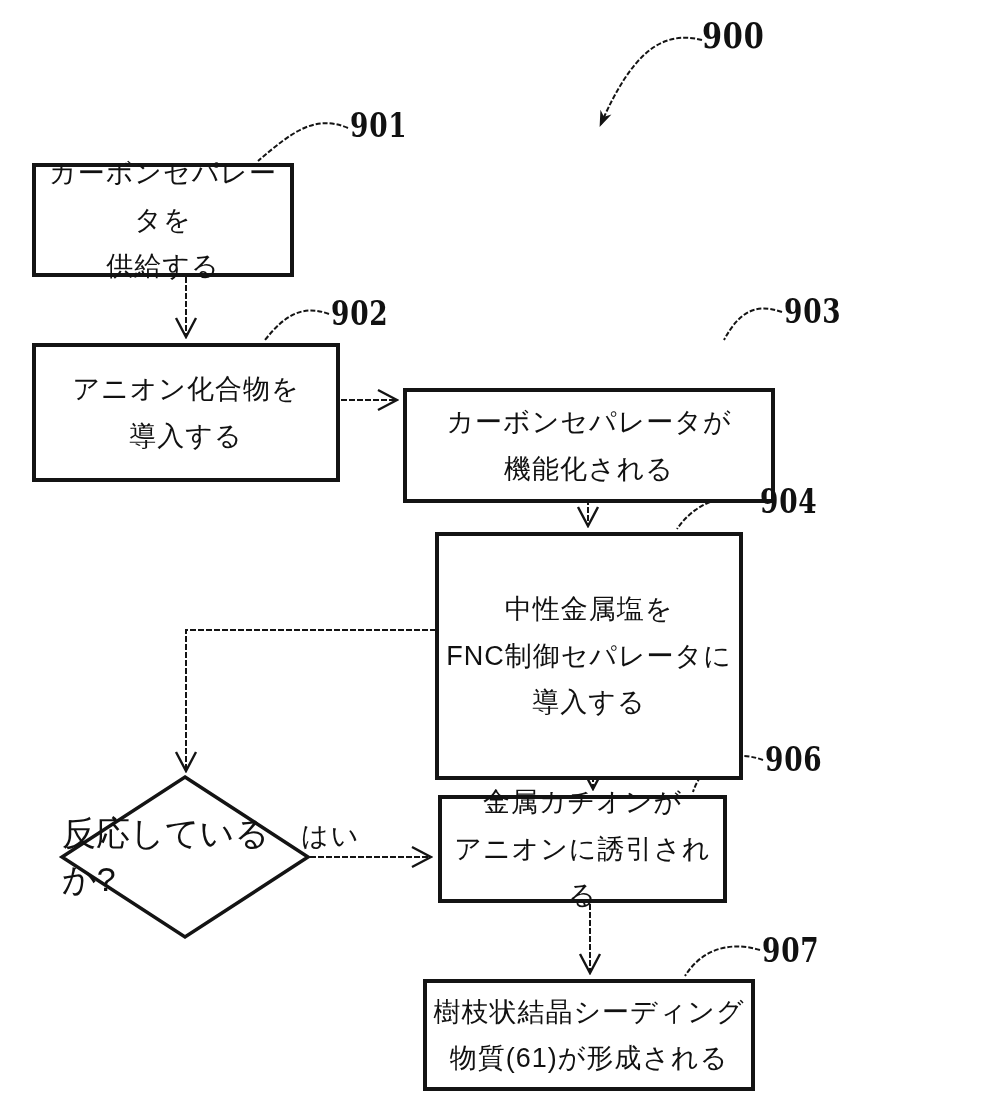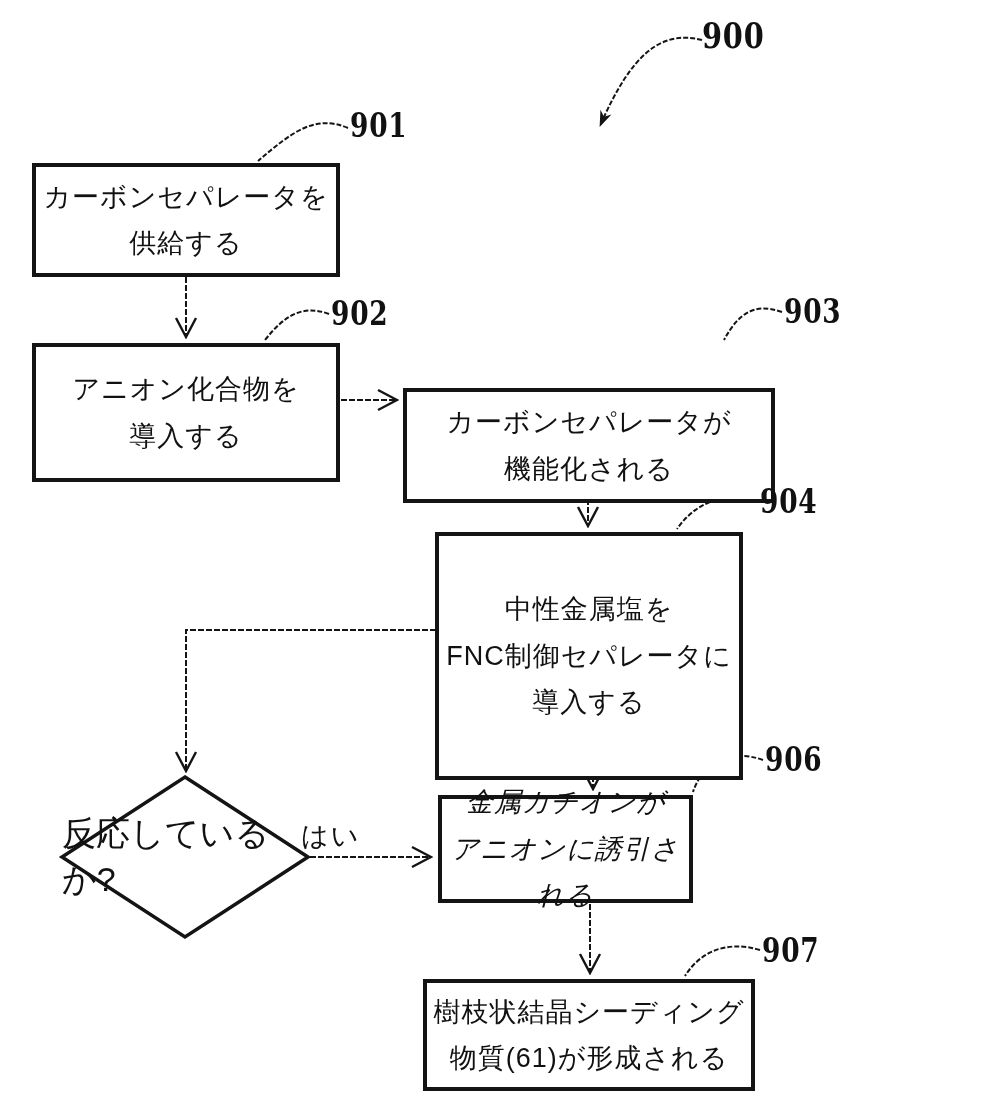--- a/index.html
+++ b/index.html
@@ -96,42 +96,42 @@
 
     <path d="M 702 40 C 662 30, 632 52, 600 126" fill="none" stroke="#141414" stroke-width="2" stroke-dasharray="5 2" marker-end="url(#arrowF)"></path>
     <path d="M 348 128 C 315 114, 292 132, 258 161" fill="none" stroke="#141414" stroke-width="2" stroke-dasharray="5 2"></path>
     <path d="M 329 314 C 302 304, 284 316, 265 340" fill="none" stroke="#141414" stroke-width="2" stroke-dasharray="5 2"></path>
     <path d="M 782 312 C 754 302, 738 314, 724 340" fill="none" stroke="#141414" stroke-width="2" stroke-dasharray="5 2"></path>
     <path d="M 758 501 C 724 490, 694 504, 677 529" fill="none" stroke="#141414" stroke-width="2" stroke-dasharray="5 2"></path>
     <path d="M 763 760 C 730 748, 702 764, 693 792" fill="none" stroke="#141414" stroke-width="2" stroke-dasharray="5 2"></path>
     <path d="M 760 950 C 726 940, 700 952, 685 976" fill="none" stroke="#141414" stroke-width="2" stroke-dasharray="5 2"></path>
   </svg>
 
-  <div class="box" style="left:32px; top:163px; width:308px; height:114px;">
+  <div class="box" style="left:32px; top:163px; width:262px; height:114px;">
     <span class="txt">カーボンセパレータを
 供給する</span>
   </div>
 
   <div class="box" style="left:32px; top:343px; width:308px; height:139px;">
     <span class="txt">アニオン化合物を
 導入する</span>
   </div>
 
   <div class="box" style="left:403px; top:343px; width:372px; height:115px;margin-top:45px;">
     <span class="txt">カーボンセパレータが
 機能化される</span>
   </div>
 
   <div class="box" style="left:435px; top:532px; width:308px; height:248px;">
     <span class="txt">中性金属塩を
 FNC制御セパレータに
 導入する</span>
   </div>
 
-  <div class="box" style="left:438px; top:795px; width:255px; height:108px;font-style:italic;">
+  <div class="box" style="left:438px; top:795px; width:289px; height:108px;">
     <span class="txt">金属カチオンが
 アニオンに誘引される</span>
   </div>
 
   <div class="box" style="left:423px; top:979px; width:332px; height:112px;">
     <span class="txt">樹枝状結晶シーディング
 物質(61)が形成される</span>
   </div>
 
   <div class="decision-text">反応しているか?</div>

